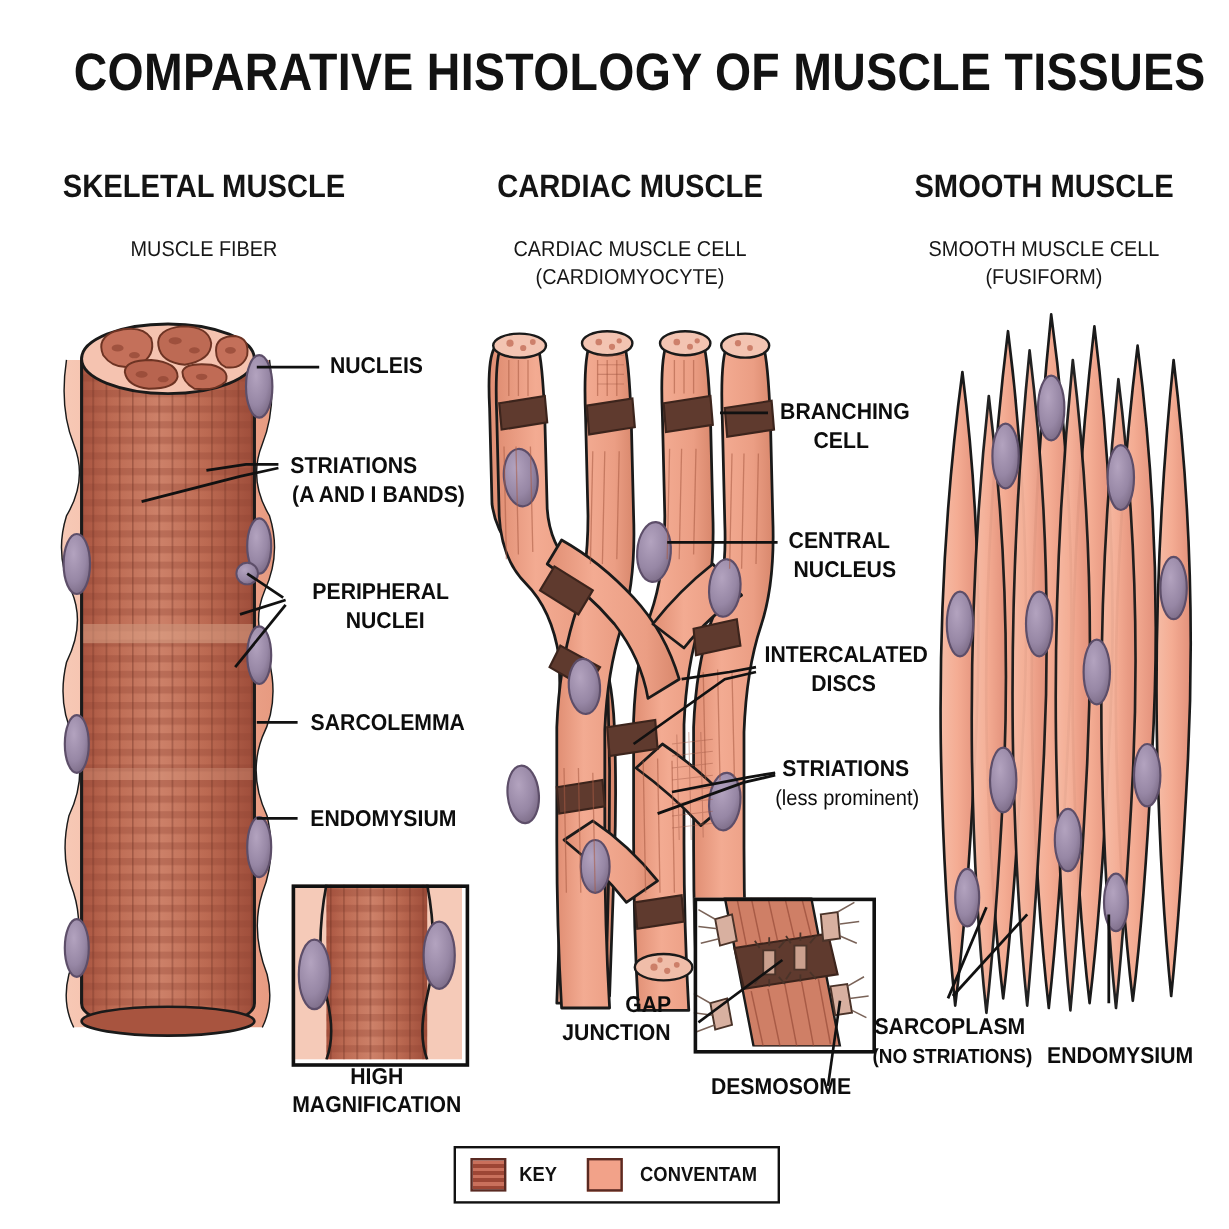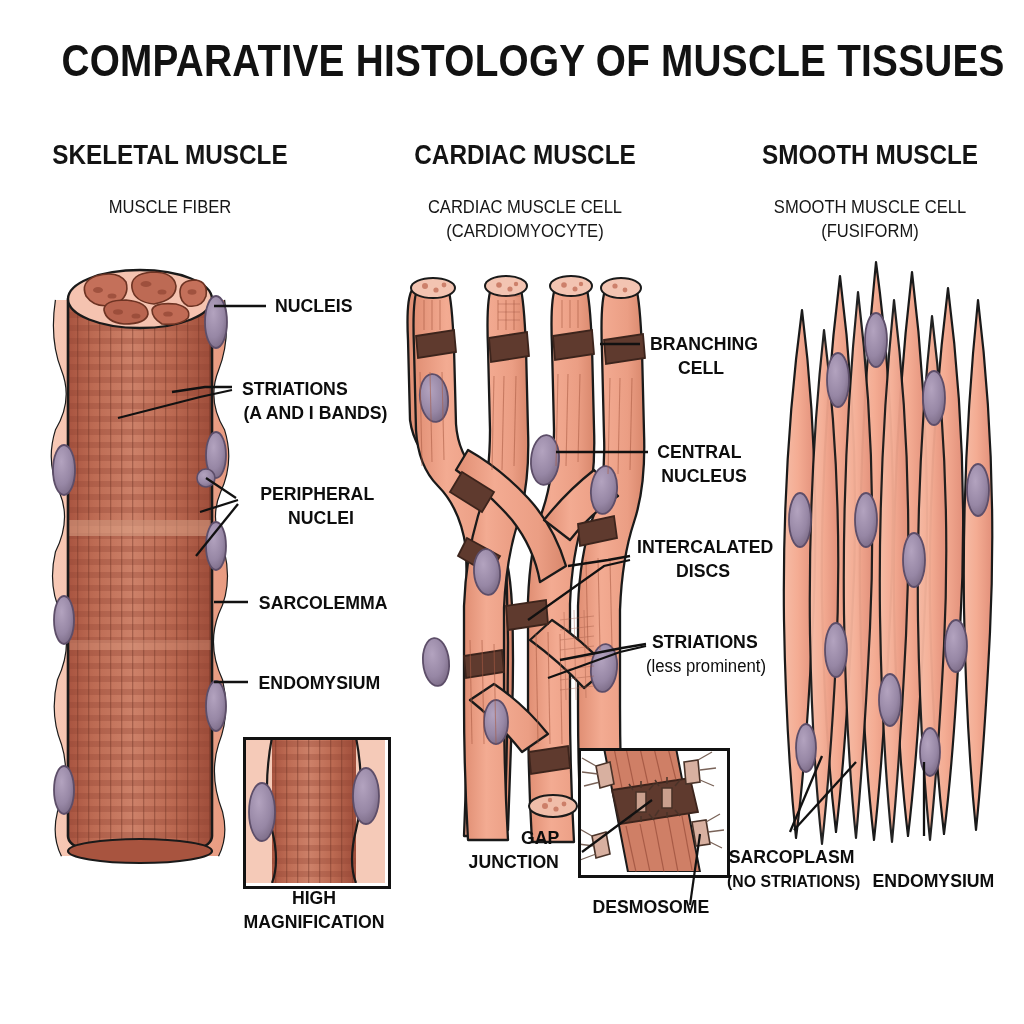--- a/index.html
+++ b/index.html
@@ -410,14 +410,24 @@
   <div class="lbl" style="left:648px;top:630px;">STRIATIONS</div>
   <div class="lbl ctr" style="left:626px;top:654px;width:160px;"><span class="lc">(less prominent)</span></div>
   <div class="lbl rt" style="left:430px;top:826px;width:134px;">GAP</div>
   <div class="lbl rt" style="left:418px;top:850px;width:146px;">JUNCTION</div>
   <div class="lbl" style="left:588px;top:895px;">DESMOSOME</div>
 
   <div class="lbl" style="left:724px;top:845px;">SARCOPLASM</div>
   <div class="lbl" style="left:722px;top:869px;"><span class="sm">(NO STRIATIONS)</span></div>
   <div class="lbl" style="left:868px;top:869px;">ENDOMYSIUM</div>
 
+  <div class="keybox">
+    <div class="keyitem">
+      <span class="sw striped"></span>
+      <span class="keytxt">KEY</span>
+    </div>
+    <div class="keyitem">
+      <span class="sw" style="background:#f2a289;"></span>
+      <span class="keytxt">CONVENTAM</span>
+    </div>
+  </div>
 
 </div>
 
 </body></html>

